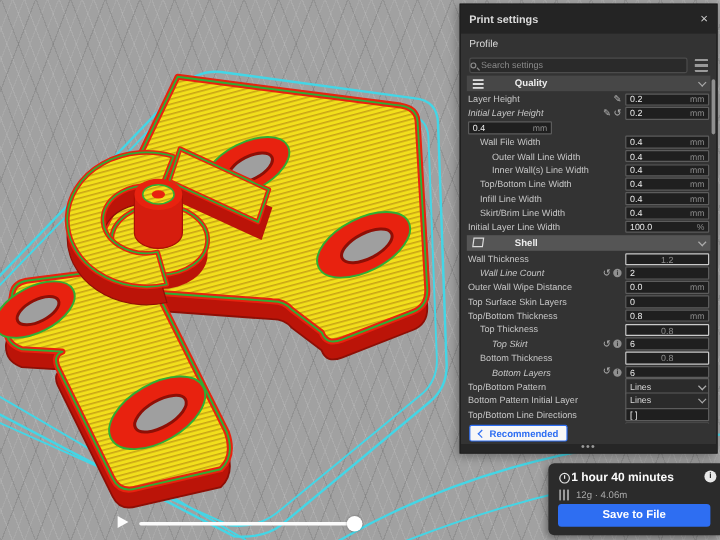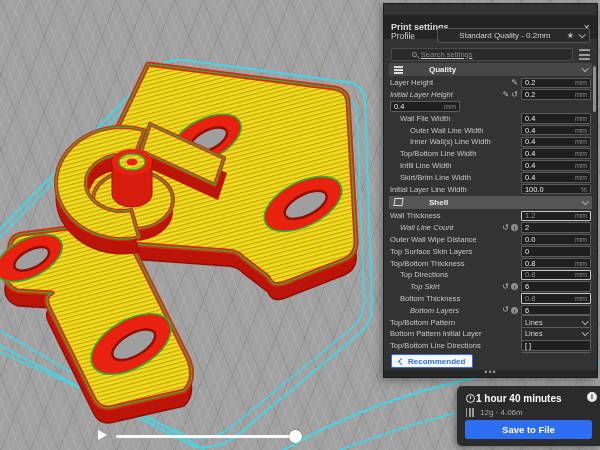--- a/index.html
+++ b/index.html
@@ -23,33 +23,33 @@
   
   #layer-slider{position:absolute;left:92px;top:425px;width:220px;height:22px;}
   #play-btn{position:absolute;left:6px;top:5px;width:0;height:0;border-left:9px solid #fdfdfd;
     border-top:5.5px solid transparent;border-bottom:5.5px solid transparent;cursor:pointer;}
   #slider-track{position:absolute;left:24px;top:10px;width:186px;height:2.6px;background:#fbfbfb;border-radius:2px;}
   #slider-handle{position:absolute;left:197px;top:4.5px;width:13px;height:13px;border-radius:50%;background:#ffffff;box-shadow:0 0 2px rgba(0,0,0,.35);}
 
   
   #print-panel{position:absolute;left:383px;top:3px;width:215px;height:375px;background:var(--panel-bg);
     border:1px solid #1b1b1b;box-shadow:-2px 3px 8px rgba(0,0,0,.35);color:#ccc;}
-  #panel-header{position:absolute;left:0;top:11px;right:0;height:18px;background:var(--panel-header-bg);
+  #panel-header{position:absolute;left:0;top:0;right:0;height:18px;background:var(--panel-header-bg);
     display:flex;align-items:center;padding:12px 7px;}
   #panel-title{font-size:9px;font-weight:bold;color:#ddd;flex:1;}
   #panel-close{font-size:11px;color:#cfcfcf;cursor:pointer;line-height:10px;}
   #profile-row{position:absolute;left:7px;right:7px;top:24px;height:15px;display:flex;align-items:center;}
   #profile-label{font-size:8.5px;color:#d8d8d8;width:46px;}
   #profile-select{flex:1;height:15px;background:#2a2a2a;border:1px solid #565656;border-radius:2px;
     display:flex;align-items:center;padding:0 5px;cursor:pointer;}
   #profile-value{flex:1;font-size:8px;color:#d0d0d0;text-align:center;white-space:nowrap;overflow:hidden;}
   .star{font-size:8px;color:#bdbdbd;margin-right:5px;}
   .chev{width:5px;height:5px;border-right:1.3px solid #aaa;border-bottom:1.3px solid #aaa;transform:rotate(45deg) translateY(-1px);}
   #search-row{position:absolute;left:7px;right:7px;top:43px;height:14px;display:flex;align-items:center;}
-  #search-box{flex:1;height:13px;background:#2a2a2a;border:1px solid #4c4c4c;border-radius:2px;display:flex;align-items:center;padding:0 20px;text-decoration:underline;}
+  #search-box{flex:1;height:13px;background:#2a2a2a;border:1px solid #4c4c4c;border-radius:2px;display:flex;align-items:center;padding:0 0;}
   .mag{width:5px;height:5px;border:1.2px solid #8a8a8a;border-radius:50%;position:relative;margin-right:4px;}
   .mag::after{content:"";position:absolute;left:4px;top:4px;width:3px;height:1.2px;background:#8a8a8a;transform:rotate(45deg);}
   #search-input{background:transparent;border:none;outline:none;color:#bbb;font-size:7.5px;width:100%;}
   #search-input::placeholder{color:#8b8b8b;}
   #filter-icon{width:11px;height:11px;margin-left:6px;cursor:pointer;
     background:repeating-linear-gradient(0deg,#9a9a9a 0 2px,transparent 2px 4.5px);border-radius:1px;}
   #settings-list{position:absolute;left:0;right:0;top:58px;bottom:24px;overflow:hidden;}
   .sec-head{height:13px;margin:1px 5px 1px 5px;background:#474747;display:flex;align-items:center;
     padding:0 5px;cursor:pointer;gap:20px;}
   .sec-head.lighter{background:#555;}
@@ -59,21 +59,21 @@
   .sec-icon.shell-icon{border:1.3px solid #dcdcdc;transform:skewX(-8deg);background:transparent;}
   .srow{display:flex;align-items:center;height:11.8px;padding:0 6px;}
   .srow .lbl{flex:1;font-size:7.6px;color:#c6c6c6;white-space:nowrap;overflow:hidden;}
   .srow .lbl.it{font-style:italic;}
   .ricons{display:flex;align-items:center;margin-right:3px;gap:2px;color:#b5b5b5;font-size:8px;}
   .ricons .ic{cursor:pointer;line-height:8px;}
   .info-i{display:inline-block;width:7px;height:7px;border-radius:50%;background:#8f8f8f;color:#2c2c2c;
     font-size:5.5px;text-align:center;line-height:7px;font-weight:bold;}
   .vfield{width:70px;height:10.5px;background:#1f1f1f;border:1px solid #5c5c5c;border-radius:1px;
     display:flex;align-items:center;padding:0 3px;cursor:text;}
-  .vfield.hl{border-color:#c9c9c9;}
+  .vfield.hl{border-color:#c9c9c9;flex-direction:column;}
   .vfield .val{flex:1;font-size:7.4px;color:#ececec;}
   .vfield.dim .val{color:#8d8d8d;}
   .vfield .unit{font-size:7.2px;color:#8d8d8d;}
   .vdrop{width:70px;height:14px;background:#2b2b2b;border:1px solid #5c5c5c;border-radius:1px;
     display:flex;align-items:center;padding:0 3px;cursor:pointer;}
   .vdrop .val{flex:1;font-size:7.4px;color:#d6d6d6;}
   #scroll-thumb{position:absolute;right:1px;top:62px;width:3.5px;height:46px;background:#8f8f8f;border-radius:2px;}
   #recommended-btn{position:absolute;left:7px;bottom:9px;height:14px;background:#f7f7f7;border:1px solid var(--accent-blue);
     border-radius:2px;display:flex;align-items:center;padding:0 7px;cursor:pointer;}
   #recommended-btn .bchev{width:5px;height:5px;border-left:1.4px solid var(--accent-blue);border-bottom:1.4px solid var(--accent-blue);transform:rotate(45deg);margin-right:4px;}
@@ -177,25 +177,20 @@
   </div>
 
   <div id="print-panel">
     <div id="panel-header">
       <span id="panel-title">Print settings</span>
       <span id="panel-close">×</span>
     </div>
 
     <div id="profile-row">
       <span id="profile-label">Profile</span>
-      <div id="profile-select">
-        <span id="profile-value">Standard Quality - 0.2mm</span>
-        <span class="star">★</span>
-        <span class="chev"></span>
-      </div>
     </div>
 
     <div id="search-row">
       <div id="search-box">
         <span class="mag"></span>
         <input id="search-input" placeholder="Search settings" style="">
       </div>
       <div id="filter-icon"></div>
     </div>
 
@@ -317,21 +312,21 @@
           </div>
         </div>
         <div class="srow">
           <span class="lbl" style="padding-left: 0px;">Top/Bottom Thickness</span>
           <div class="vfield">
             <span class="val">0.8</span>
             <span class="unit">mm</span>
           </div>
         </div>
         <div class="srow">
-          <span class="lbl" style="padding-left: 10px;">Top Directions</span>
+          <span class="lbl" style="padding-left: 10px;">Top Thickness</span>
           <div class="vfield dim hl">
             <span class="val">0.8</span>
             <span class="unit">mm</span>
           </div>
         </div>
         <div class="srow">
           <span class="lbl it" style="padding-left: 20px;">Top Skirt</span>
           <span class="ricons">
             <span class="ic">↺</span>
             <span class="info-i ic">i</span>

